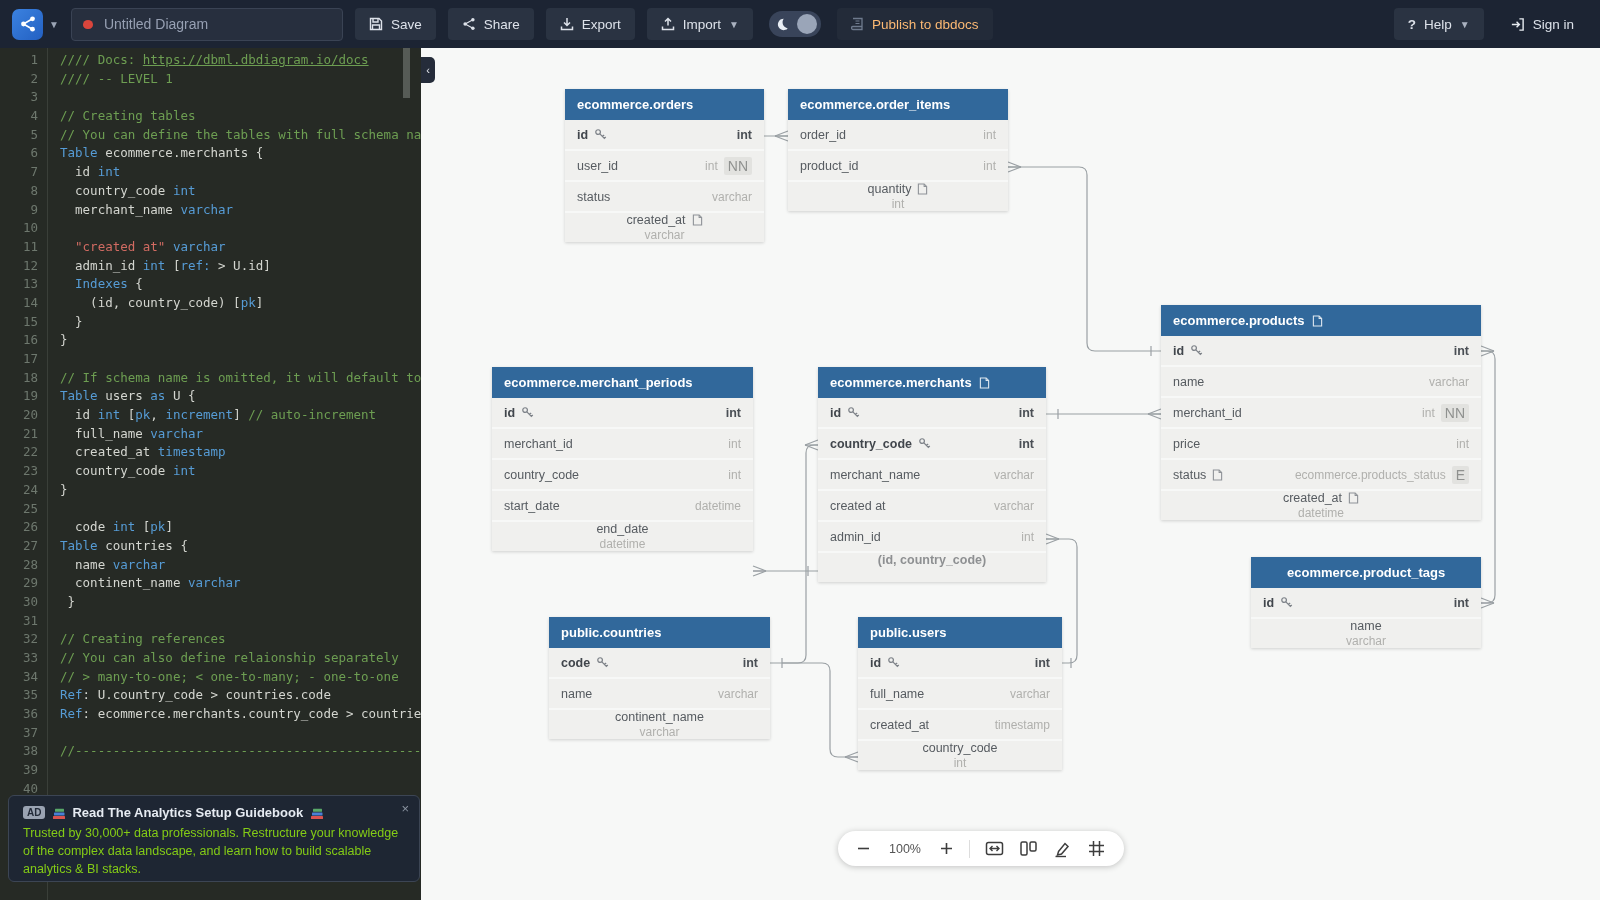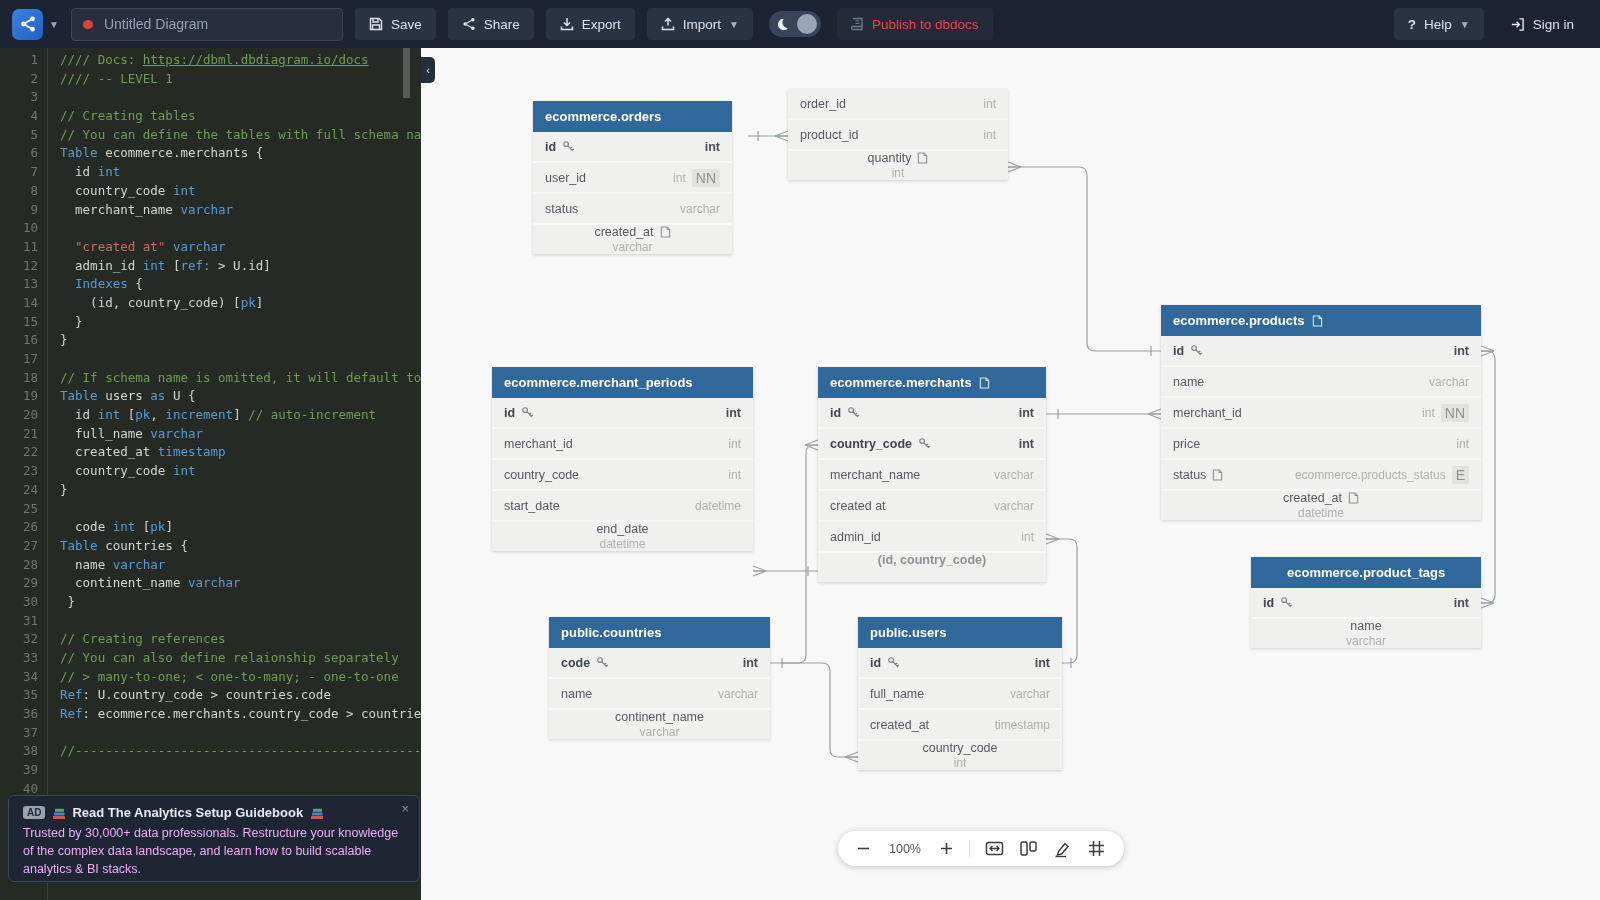--- a/index.html
+++ b/index.html
@@ -15,21 +15,21 @@
   .title-wrap { position:relative; width:272px; height:33px; }
   .title-wrap input { width:100%; height:100%; background:#272f3e; border:1px solid #3a4354; border-radius:4px;
                       color:#97a0b3; font-size:14px; padding:0 10px 0 32px; outline:none; font-family:"Liberation Sans",sans-serif; }
   .dot { position:absolute; left:12px; top:12px; width:10px; height:9px; border-radius:50% 50% 45% 45%; background:#d9453c; }
   .tb-btn { height:32px; padding:0 14px; background:#2a3342; border-radius:4px; color:#dde2ea; font-size:13.5px;
             display:flex; align-items:center; gap:8px; cursor:pointer; border:none; white-space:nowrap; }
   .tb-btn svg { flex-shrink:0; }
   .toggle { width:52px; height:26px; border-radius:13px; background:#39445a; position:relative; margin:0 4px; cursor:pointer; flex-shrink:0; }
   .knob { position:absolute; right:4px; top:3px; width:20px; height:20px; border-radius:50%; background:#9aa5b8; }
   .toggle svg { position:absolute; left:6px; top:6px; }
-  .tb-btn.muted { background:#232b39; color:#ef4444; }
+  .tb-btn.muted { background:#232b39; color:#fdba74; }
   .spacer { flex:1; }
   .tb-btn.ghost { background:transparent; }
   .chev { color:#aab2c0; font-size:10px; }
 
   
   .editor { position:absolute; top:48px; left:0; width:421px; height:852px; background:#262a25; display:flex; overflow:hidden; }
   .gutter { width:48px; flex-shrink:0; padding-top:4px; text-align:right; border-right:1px solid #3a3f39; height:100%; }
   .ln { height:18.7px; line-height:18.7px; padding-right:9px; color:#6e786e; font:12.5px "DejaVu Sans Mono", monospace; }
   .code { flex:1; padding:4px 0 0 12px; overflow:hidden; }
   .code-line { height:18.7px; line-height:18.7px; white-space:pre; font:12.5px "DejaVu Sans Mono", monospace; color:#d4d6d0; }
@@ -64,21 +64,21 @@
   .zoomlbl { font-size:12.5px; color:#555; width:38px; text-align:center; }
   .tdiv { width:1px; height:18px; background:#ddd; }
 
   
   .ad { position:absolute; left:8px; top:795px; width:412px; height:87px; background:#1e2633; border:1px solid #3c4554;
         border-radius:6px; padding:9px 14px; z-index:60; }
   .ad-title-row { display:flex; align-items:center; gap:6px; }
   .ad-badge { background:#9aa3b2; color:#222a38; font-size:10px; font-weight:bold; border-radius:3px; padding:1px 4px; }
   .ad-title { color:#e6ebf2; font-weight:bold; font-size:13px; }
   .ad-close { position:absolute; right:10px; top:5px; color:#8a93a0; font-size:13px; cursor:pointer; }
-  .ad-body { margin-top:5px; color:#f0abfc; font-size:12.5px; line-height:1.42; }
+  .ad-body { margin-top:5px; color:#84cc16; font-size:12.5px; line-height:1.42; }
 </style>
 </head>
 <body>
 
 <div class="topbar">
   <div class="logo">
     <svg width="18" height="18" viewBox="0 0 18 18">
       <circle cx="4.5" cy="9" r="2.4" fill="#fff"></circle>
         <circle cx="13.5" cy="3.8" r="2.4" fill="#fff"></circle>
         <circle cx="13.5" cy="14.2" r="2.4" fill="#fff"></circle>
@@ -293,21 +293,21 @@
         <path d="M1060 303 H1066 Q1074 303 1074 311 V547 Q1074 555 1066 555 H1060"></path>
         <line x1="1073" y1="303" x2="1060" y2="298"></line>
         <line x1="1073" y1="303" x2="1060" y2="303"></line>
         <line x1="1073" y1="303" x2="1060" y2="308"></line>
         <line x1="1073" y1="555" x2="1060" y2="550"></line>
         <line x1="1073" y1="555" x2="1060" y2="555"></line>
         <line x1="1073" y1="555" x2="1060" y2="560"></line>
       </g>
     </svg>
   <div id="tables">
-      <div class="tbl" style="left: 112px; top: 41px; width: 199px; margin-top: 12px;">
+      <div class="tbl" style="left: 144px; top: 41px; width: 199px;">
         <div class="tbl-h" style="background: rgb(49, 104, 155);">
           <span>ecommerce.orders</span>
         </div>
         <div class="tr pk">
           <span class="fname">id<svg width="13" height="13" viewBox="0 0 14 14" style="flex-shrink:0">
               <circle cx="4.4" cy="4.4" r="2.5" fill="none" stroke="#7d8288" stroke-width="1.3"></circle>
               <path d="M6.3 6.3 L11.6 11.6 M9.2 9.2 l1.7 -1.7 M11.2 11.2 l1.5 -1.5" fill="none" stroke="#7d8288" stroke-width="1.3"></path>
             </svg></span>
           <span class="ftype">
             <span>int</span>
@@ -330,20 +330,23 @@
           <span class="fname">created_at<svg width="11" height="12" viewBox="0 0 12 13" style="flex-shrink:0">
               <path d="M1.5 1 h6.3 l2.7 2.7 V12 H1.5 z" fill="none" stroke="#8e9297" stroke-width="1.2"></path>
               <path d="M7.8 1 v2.7 h2.7" fill="none" stroke="#8e9297" stroke-width="1.2"></path>
             </svg></span>
           <span class="ftype">
             <span>varchar</span>
           </span>
         </div>
       </div>
       <div class="tbl" style="left: 367px; top: 41px; width: 220px;">
+        <div class="tbl-h" style="background: rgb(49, 104, 155);">
+          <span>ecommerce.order_items</span>
+        </div>
         <div class="tr">
           <span class="fname">order_id</span>
           <span class="ftype">
             <span>int</span>
           </span>
         </div>
         <div class="tr">
           <span class="fname">product_id</span>
           <span class="ftype">
             <span>int</span>

